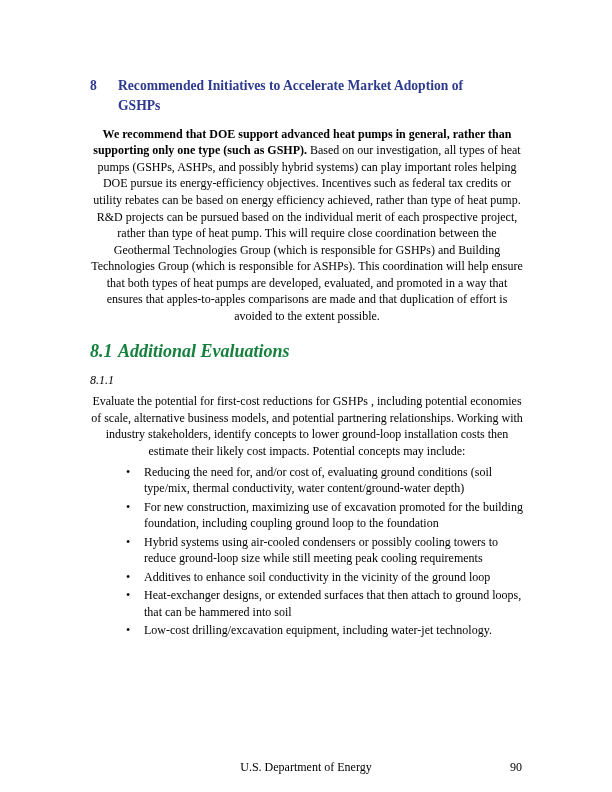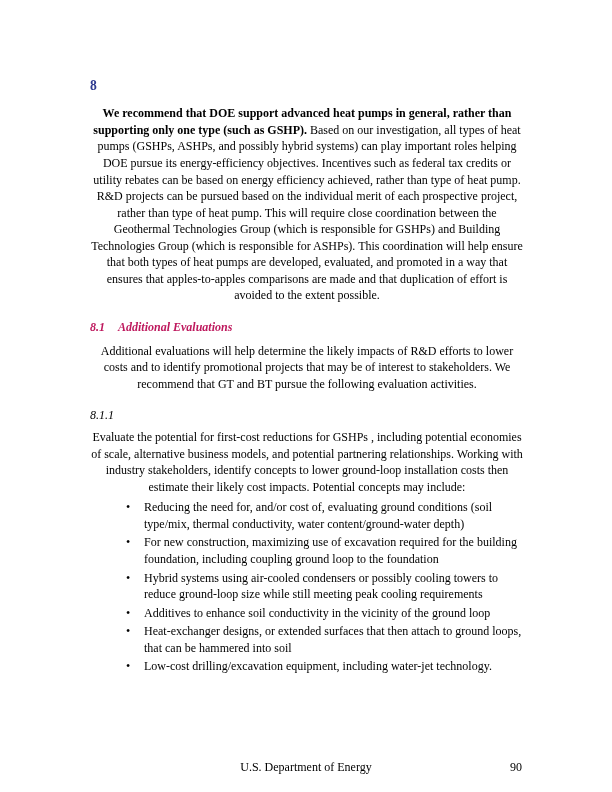--- a/index.html
+++ b/index.html
@@ -36,24 +36,24 @@
     flex: none;
   }
   p.body-para {
     font-size: 12px;
     line-height: 1.38;
     margin: 0 0 15px 0;
     text-align: center;
   }
   .heading2 {
     display: flex;
-    color: #be185d;
+    color: #15803d;
     font-weight: bold;
     font-style: italic;
-    font-size: 12px;
+    font-size: 18px;
     line-height: 1.4;
     margin: 0 0 7px 0;
   }
   .heading2 .h2-num {
     width: 28px;
     flex: none;
   }
   .heading3 {
     display: flex;
     font-style: italic;
@@ -105,45 +105,48 @@
   }
 </style>
 </head>
 <body>
 
 <div class="page">
   <div class="content">
 
     <div class="heading1">
       <span class="h-num">8</span>
+      <span class="h-text">
+        <span>Recommended Initiatives to Accelerate Market Adoption of</span><br>
+        <span>GSHPs</span>
+      </span>
     </div>
 
     <p class="body-para"><b>We recommend that DOE support advanced heat pumps in general, rather than supporting only one type (such as GSHP).</b><span>  Based on our investigation, all types of heat pumps (GSHPs, ASHPs, and possibly hybrid systems) can play important roles helping DOE pursue its energy-efficiency objectives.  Incentives such as federal tax credits or utility rebates can be based on energy efficiency achieved, rather than type of heat pump.  R&amp;D projects can be pursued based on the individual merit of each prospective project, rather than type of heat pump. This will require close coordination between the Geothermal Technologies Group (which is responsible for GSHPs) and Building Technologies Group (which is responsible for ASHPs).  This coordination will help ensure that both types of heat pumps are developed, evaluated, and promoted in a way that ensures that apples-to-apples comparisons are made and that duplication of effort is avoided to the extent possible.</span></p>
 
     <div class="heading2">
       <span class="h2-num">8.1</span>
       <span>Additional Evaluations</span>
     </div>
 
-    <p class="body-para">Additional evaluations will help determine the likely impacts of R&amp;D efforts to lower costs and to identify promotional projects that may be of interest to stakeholders.  We recommend that GT and BT pursue the following evaluation activities.</p>
 
     <div class="heading3">
       <span class="h3-num">8.1.1</span>
     </div>
 
     <p class="body-para tight">Evaluate the potential for first-cost reductions for GSHPs , including potential economies of scale, alternative business models, and potential partnering relationships.  Working with industry stakeholders, identify concepts to lower ground-loop installation costs then estimate their likely cost impacts.  Potential concepts may include:</p>
 
     <ul class="bullets">
       <li>
         <span class="marker">•</span>
         <span class="li-text">Reducing the need for, and/or cost of, evaluating ground conditions (soil type/mix, thermal conductivity, water content/ground-water depth)</span>
       </li>
       <li>
         <span class="marker">•</span>
-        <span class="li-text">For new construction, maximizing use of excavation required for the building foundation, including coupling ground loop to the foundation</span>
+        <span class="li-text">For new construction, maximizing use of excavation promoted for the building foundation, including coupling ground loop to the foundation</span>
       </li>
       <li>
         <span class="marker">•</span>
         <span class="li-text">Hybrid systems using air-cooled condensers or possibly cooling towers to reduce ground-loop size while still meeting peak cooling requirements</span>
       </li>
       <li>
         <span class="marker">•</span>
         <span class="li-text">Additives to enhance soil conductivity in the vicinity of the ground loop</span>
       </li>
       <li>

